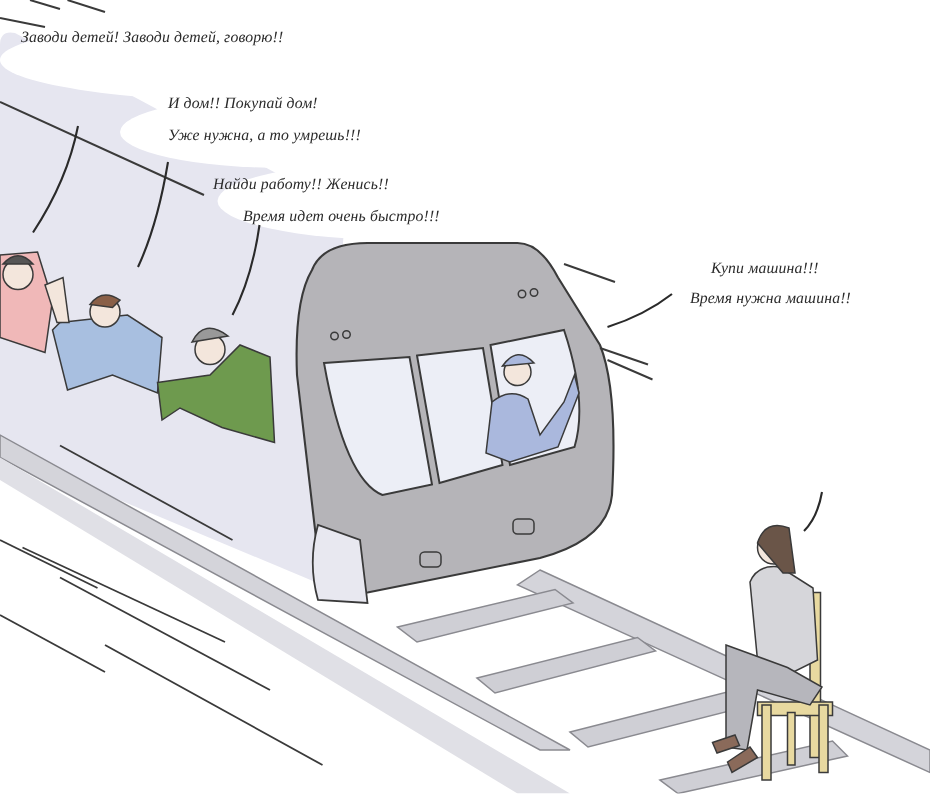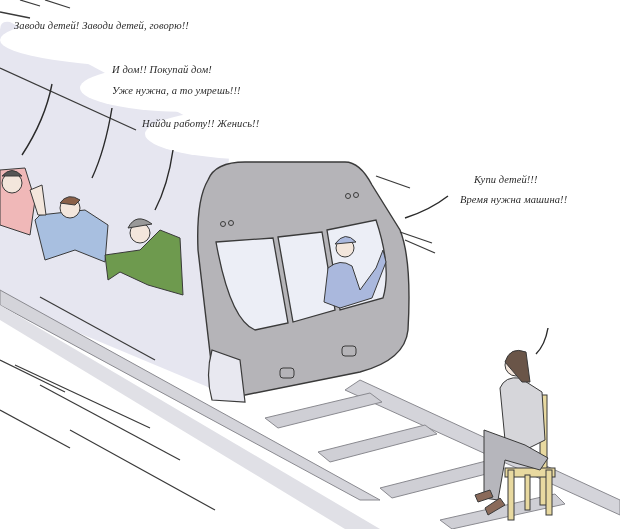--- a/index.html
+++ b/index.html
@@ -140,21 +140,22 @@
     <span class="ln">Заводи детей! Заводи детей, говорю!!</span>
   </div>
 
   <div class="txt" style="left:96px; top:59px;margin-left:16px;">
     <span class="ln">И дом!! Покупай дом!</span>
     <span class="ln">Уже нужна, а то умрешь!!!</span>
   </div>
 
   <div class="txt" style="left:142px; top:113px;">
     <span class="ln">Найди работу!! Женись!!</span>
+    <span class="ln" style="padding-left:20px;">Время идет очень быстро!!!</span>
   </div>
 
   <div class="txt" style="left:460px; top:170px; line-height:20px;">
-    <span class="ln" style="padding-left:14px;">Купи детей!!!</span>
+    <span class="ln" style="padding-left:14px;">Купи машина!!!</span>
     <span class="ln">Время нужна машина!!</span>
   </div>
 
 
 </div>
 
 </body></html>

